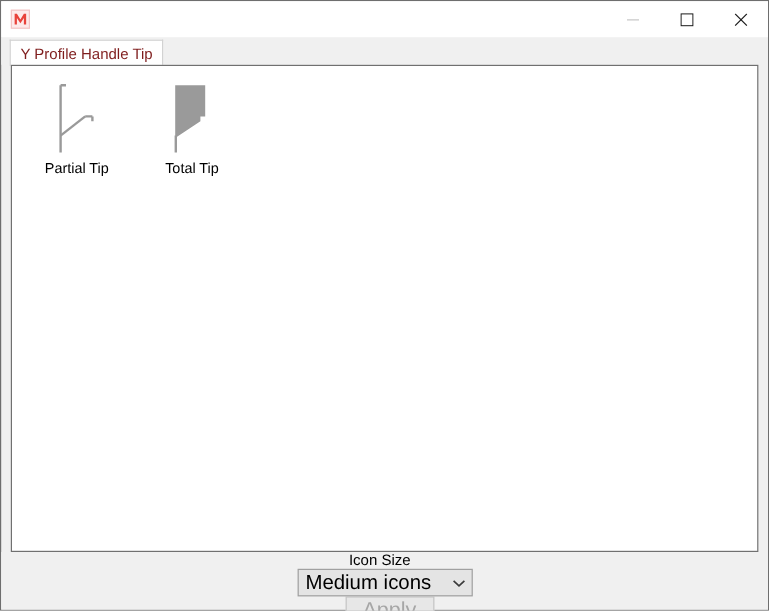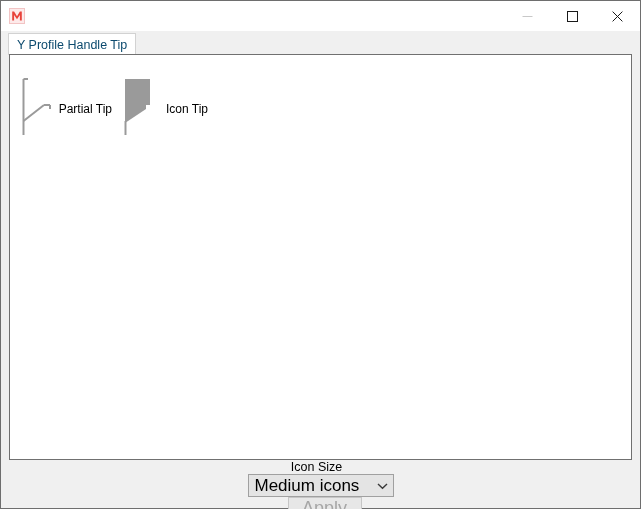--- a/index.html
+++ b/index.html
@@ -83,21 +83,21 @@
   .tab {
     height: 22px;
     background: #ffffff;
     border: 1px solid #d2d2d2;
     border-bottom: none;
     box-sizing: border-box;
     display: flex;
     align-items: center;
     padding: 0 8px 0 8px;
     font-size: 12.5px;
-    color: #0c4a6e;
+    color: #7f1d1d;
     position: relative;
     top: 1px;
   }
   
   .content-wrap {
     flex: 1;
     padding: 0 8px;
     box-sizing: border-box;
     display: flex;
   }
@@ -109,21 +109,21 @@
     position: relative;
     padding: 6px 0 0 6px;
     display: flex;
     flex-wrap: wrap;
     align-content: flex-start;
   }
   .model-item {
     width: 96px;
     height: 88px;
     display: flex;
-    flex-direction: row;
+    flex-direction: column;
     align-items: center;
     justify-content: center;
     padding-top: 4px;
     box-sizing: border-box;
   }
   .model-thumb {
     width: 64px;
     height: 62px;
     display: flex;
     align-items: center;
@@ -267,21 +267,21 @@
 
       <div class="model-item">
         <div class="model-thumb">
           <svg width="40" height="60" viewBox="0 0 40 60" aria-hidden="true">
 
             <path d="M6 2 H31 V28 H27 V32 L6 46 Z" fill="#9a9a9a"></path>
 
             <line x1="6.5" y1="44" x2="6.5" y2="58" stroke="#9a9a9a" stroke-width="2"></line>
           </svg>
         </div>
-        <div class="model-label">Icon Tip</div>
+        <div class="model-label">Total Tip</div>
       </div>
 
     </div>
   </div>
 
   <div class="bottombar">
     <div class="iconsize-label">Icon Size</div>
 
     <div class="combo">
       <div class="combo-value">Medium icons</div>

